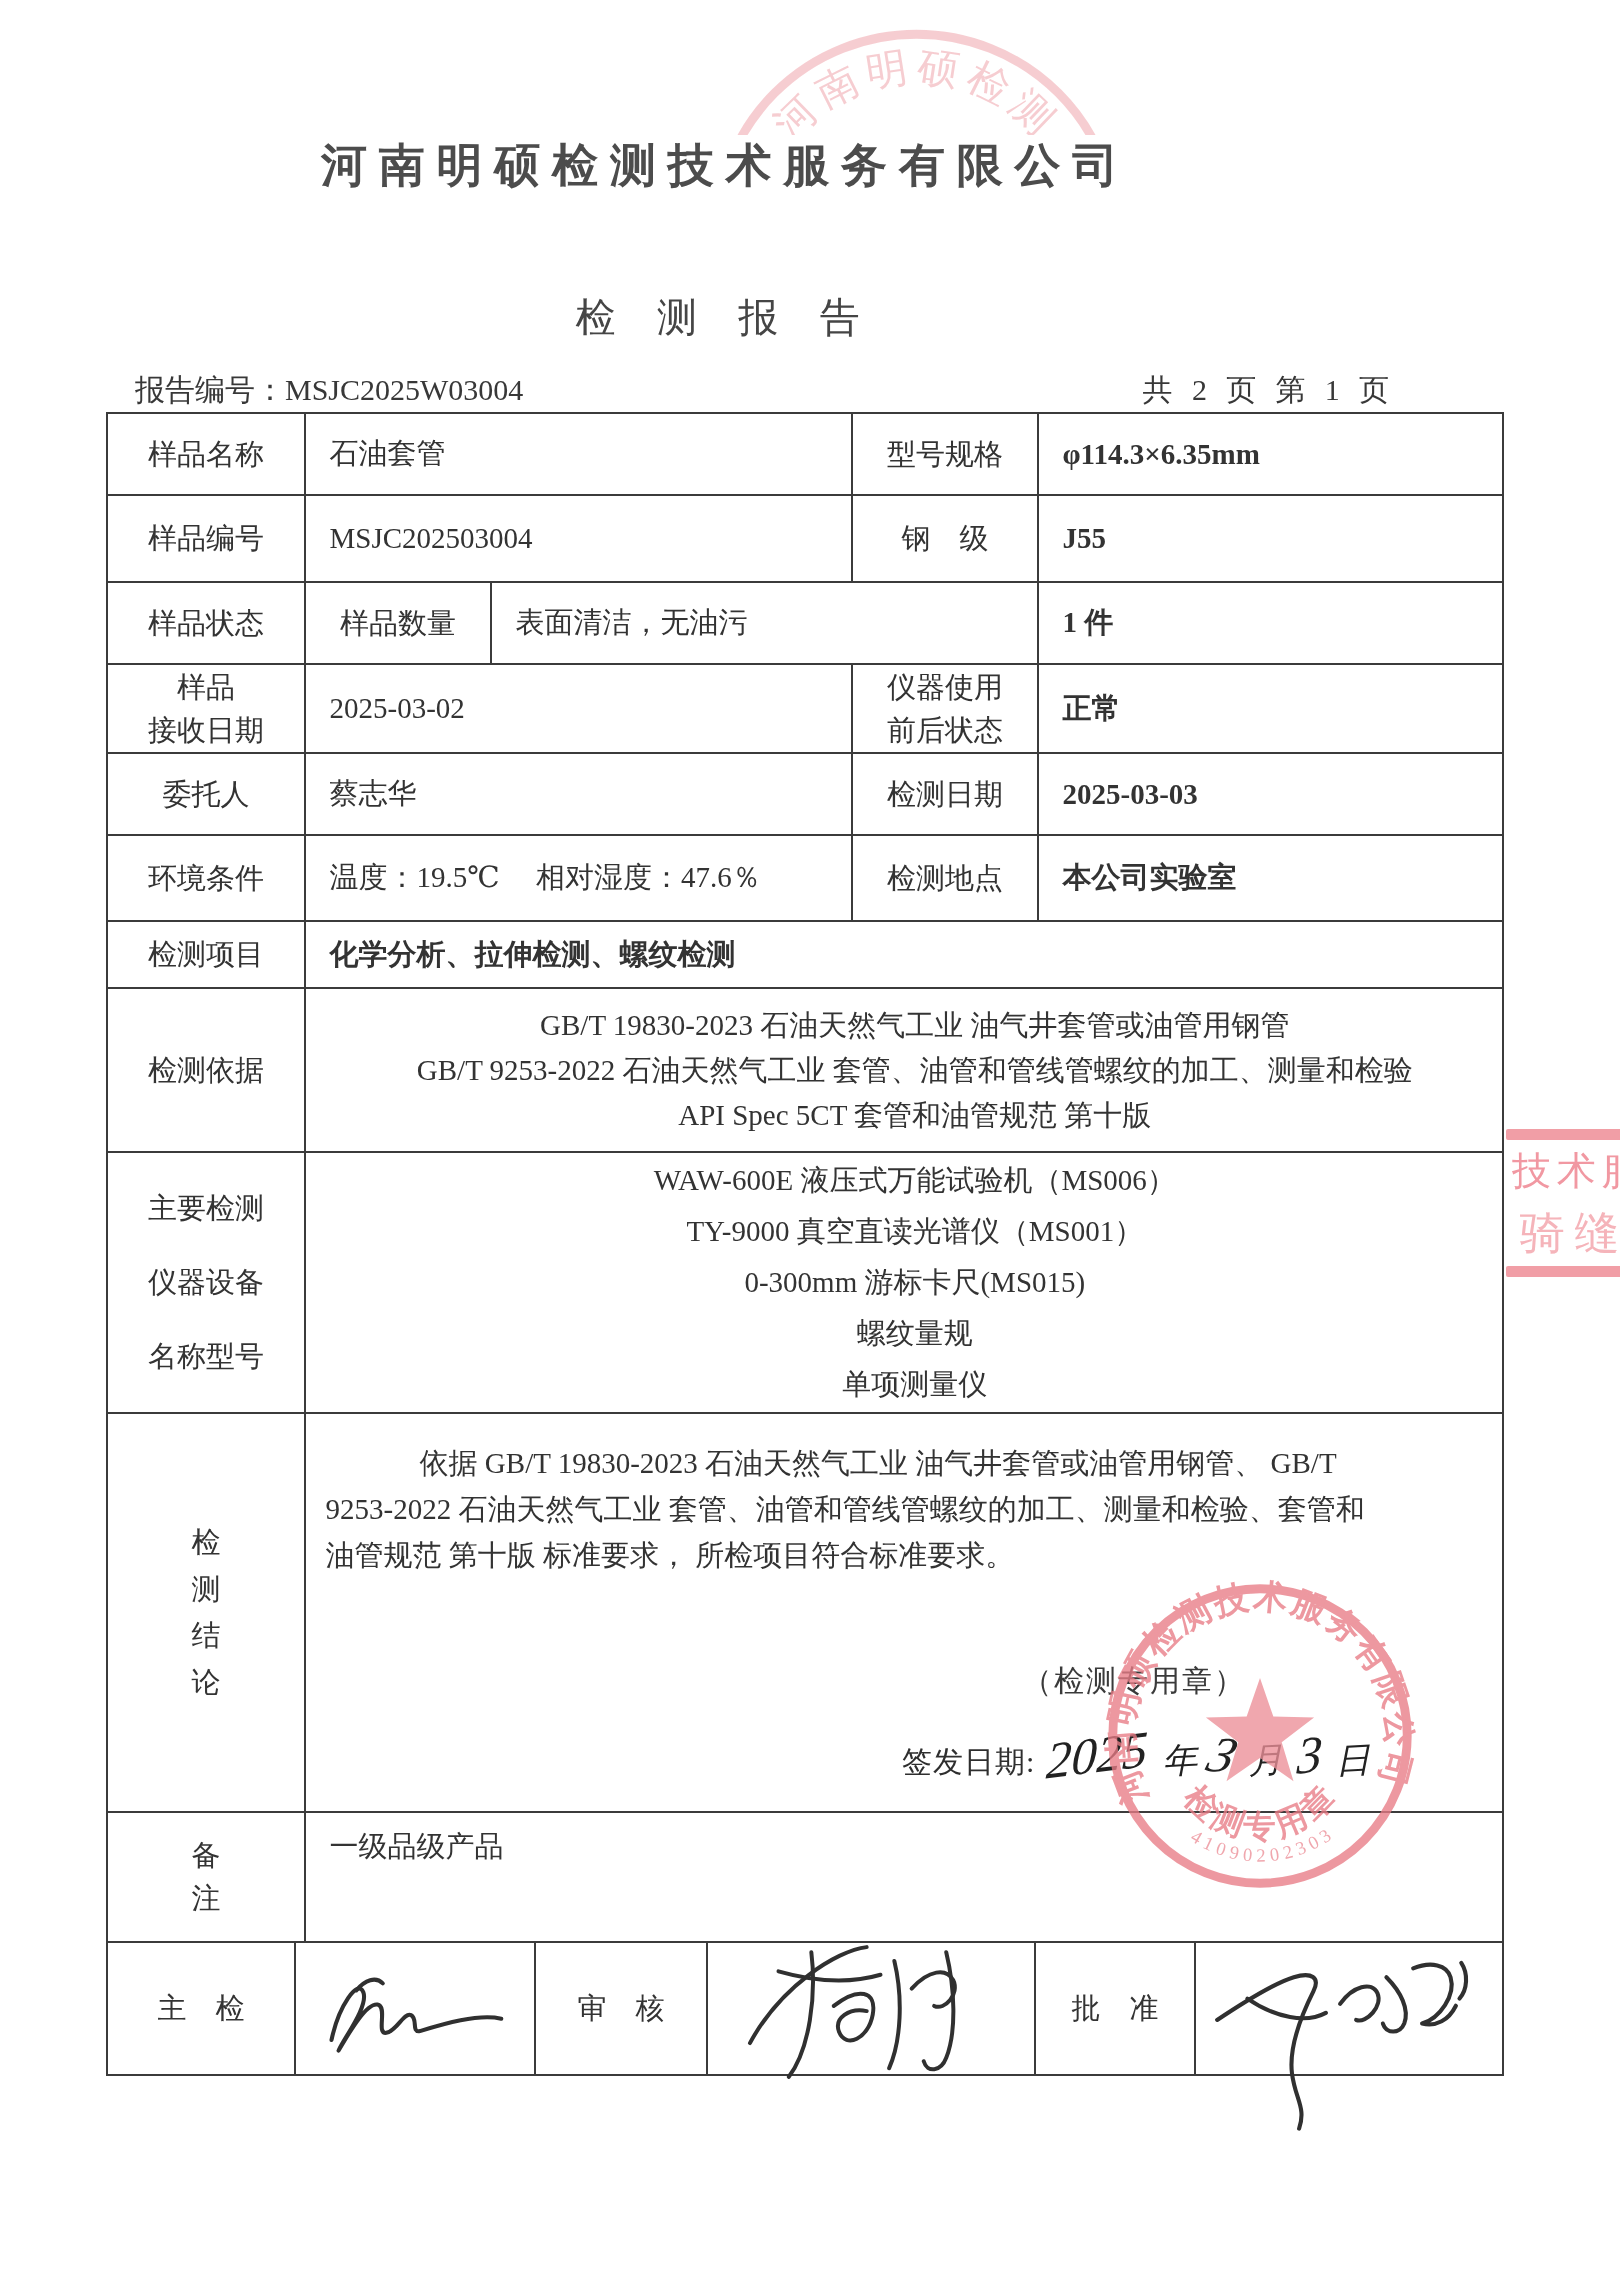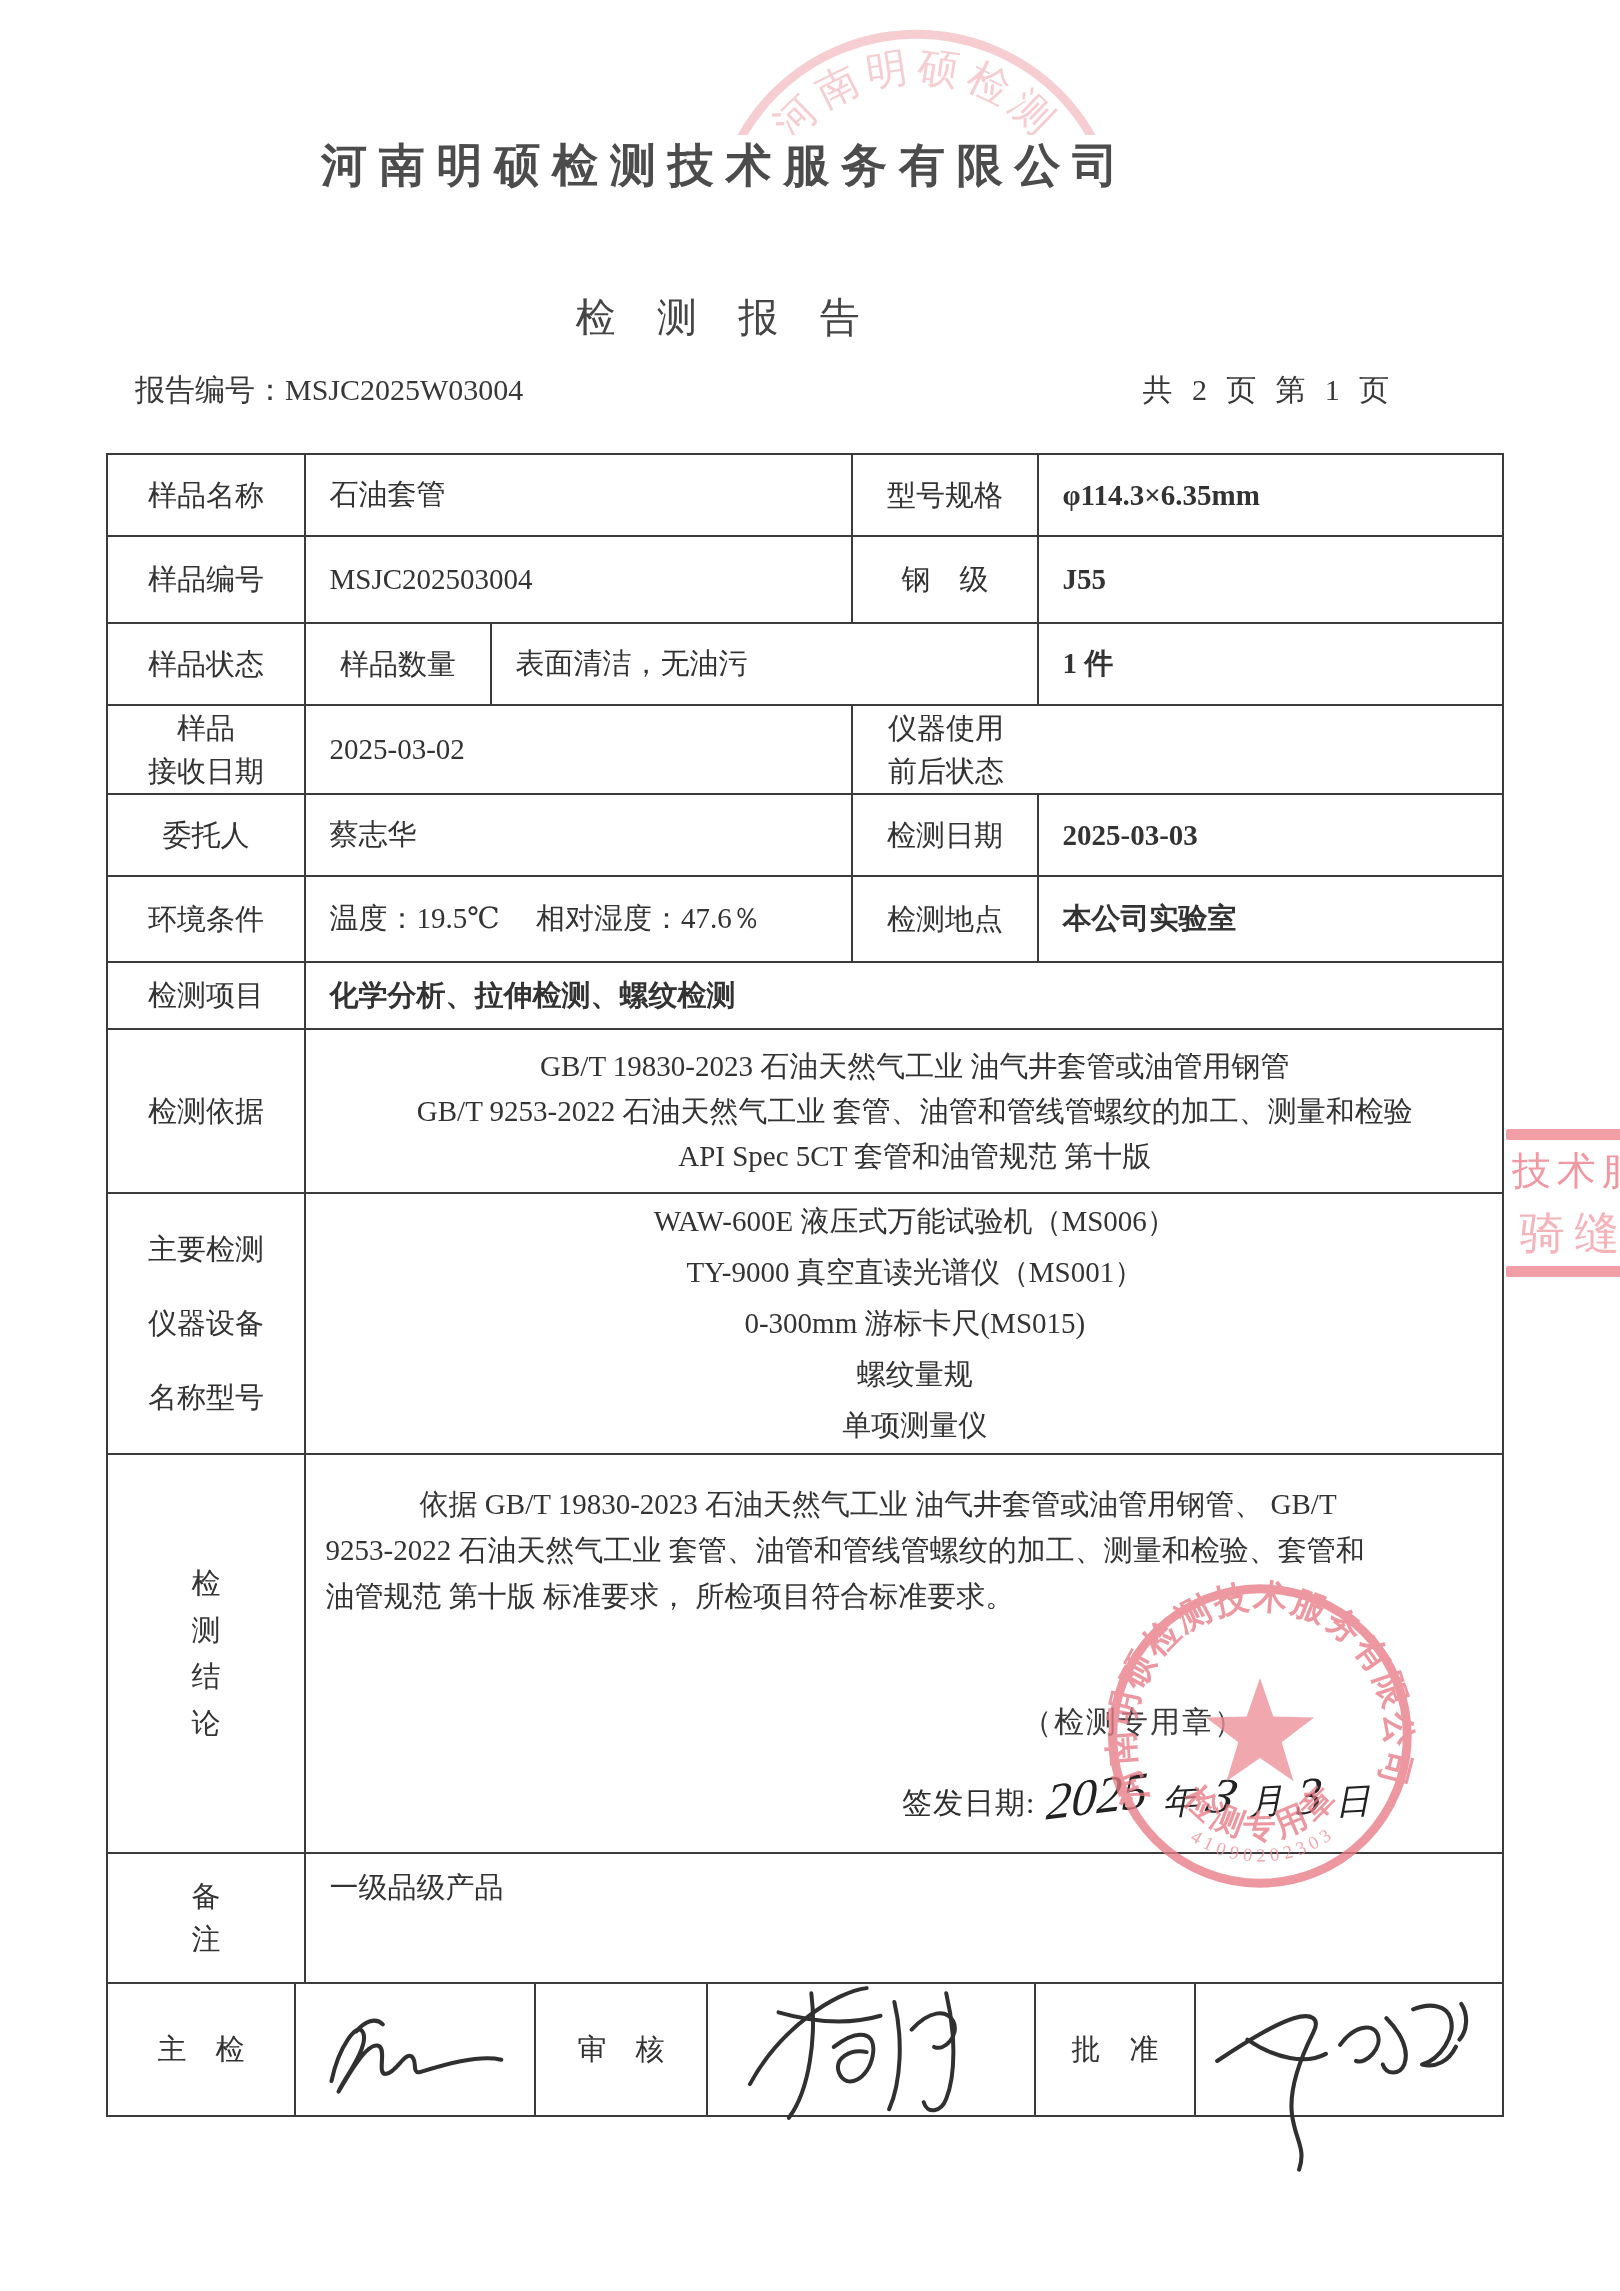--- a/index.html
+++ b/index.html
@@ -24,21 +24,21 @@
     color:#454545;font-weight:500;
   }
   .meta-line{position:absolute;top:370px;left:0;width:1620px;height:41px;font-size:30px;color:#383838;font-family:Liberation Serif, serif;}
   .report-no{position:absolute;left:135px;top:0;}
   .page-info{position:absolute;right:225px;top:0;letter-spacing:5.9px;}
   
   .tbl{
     position:absolute;left:106px;top:412px;width:1398px;height:1664px;
     border:2.9px solid #3b3b3b;box-sizing:border-box;
     display:flex;flex-direction:column;
-    font-size:29px;color:#333333;margin-top:41px;
+    font-size:29px;color:#333333;
   }
   .row{display:flex;border-bottom:2px solid #3b3b3b;box-sizing:border-box;flex:0 0 auto;}
   .row:last-child{border-bottom:none;flex:1 1 auto;}
   .cell{border-right:2px solid #3b3b3b;box-sizing:border-box;display:flex;align-items:center;}
   .cell:last-child{border-right:none;}
   .lbl{justify-content:center;text-align:center;flex:0 0 198px;line-height:43px;}
   .lbl3{flex:0 0 186px;}
   .val{padding:0 23.5px;flex:0 0 547px;}
   .val-last{flex:1 1 auto;padding:0 23.5px;font-weight:bold;}
   .stack{display:flex;flex-direction:column;align-items:center;justify-content:center;}
@@ -135,20 +135,21 @@
     <div class="row" style="height:89px;">
       <div class="cell lbl stack">
         <span>样品</span>
         <span>接收日期</span>
       </div>
       <div class="cell val">2025-03-02</div>
       <div class="cell lbl lbl3 stack">
         <span>仪器使用</span>
         <span>前后状态</span>
       </div>
+      <div class="cell val-last">正常</div>
     </div>
 
     <div class="row" style="height:82px;">
       <div class="cell lbl">委托人</div>
       <div class="cell val">蔡志华</div>
       <div class="cell lbl lbl3">检测日期</div>
       <div class="cell val-last">2025-03-03</div>
     </div>
 
     <div class="row" style="height:86px;">

